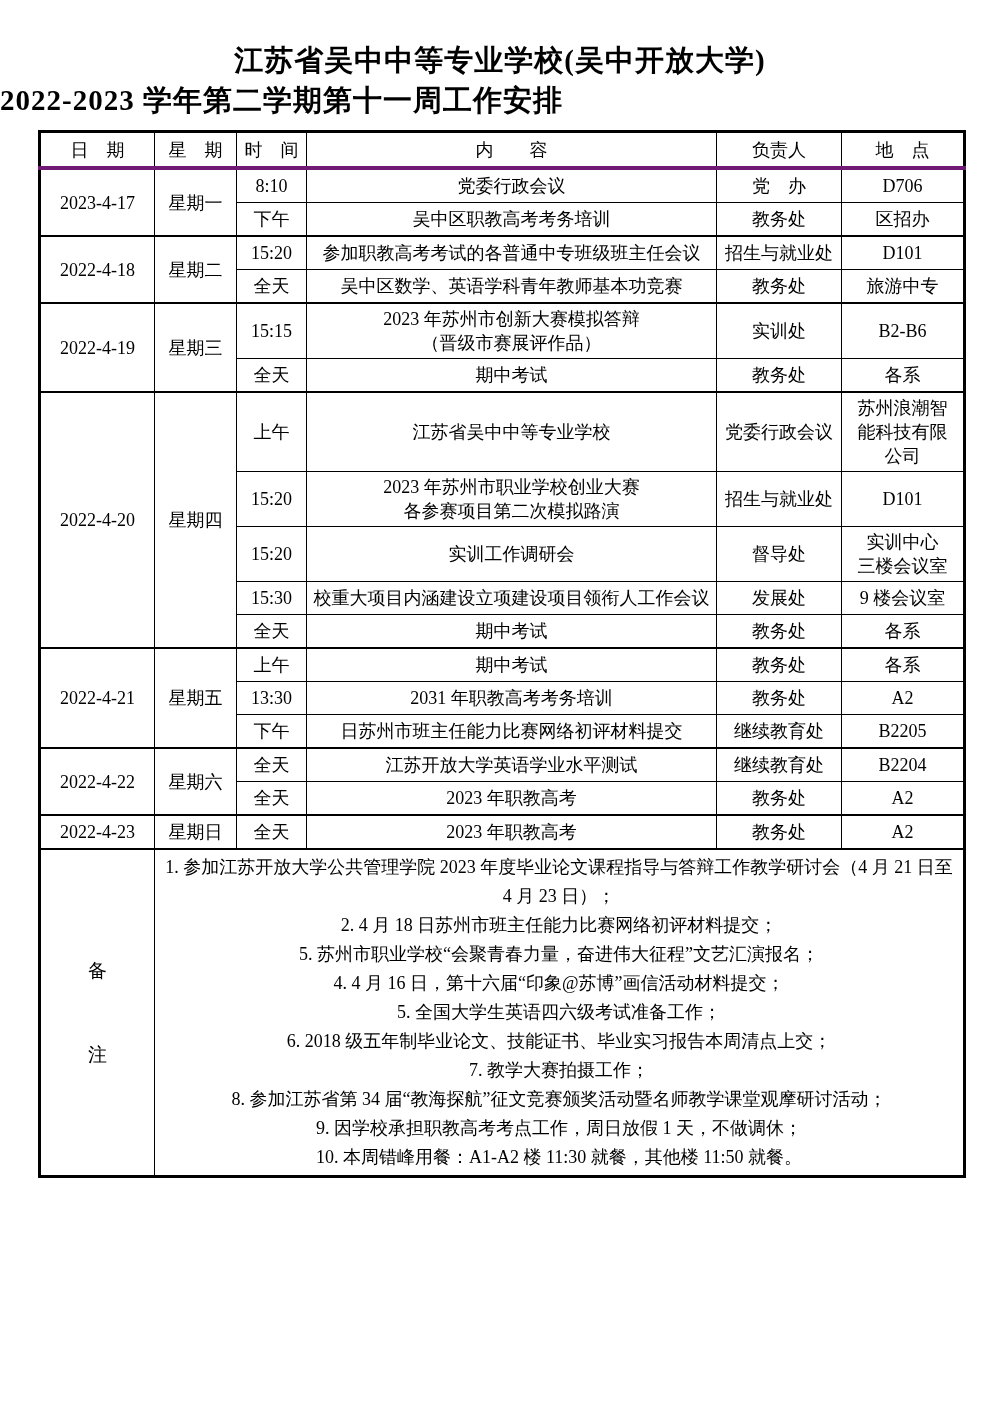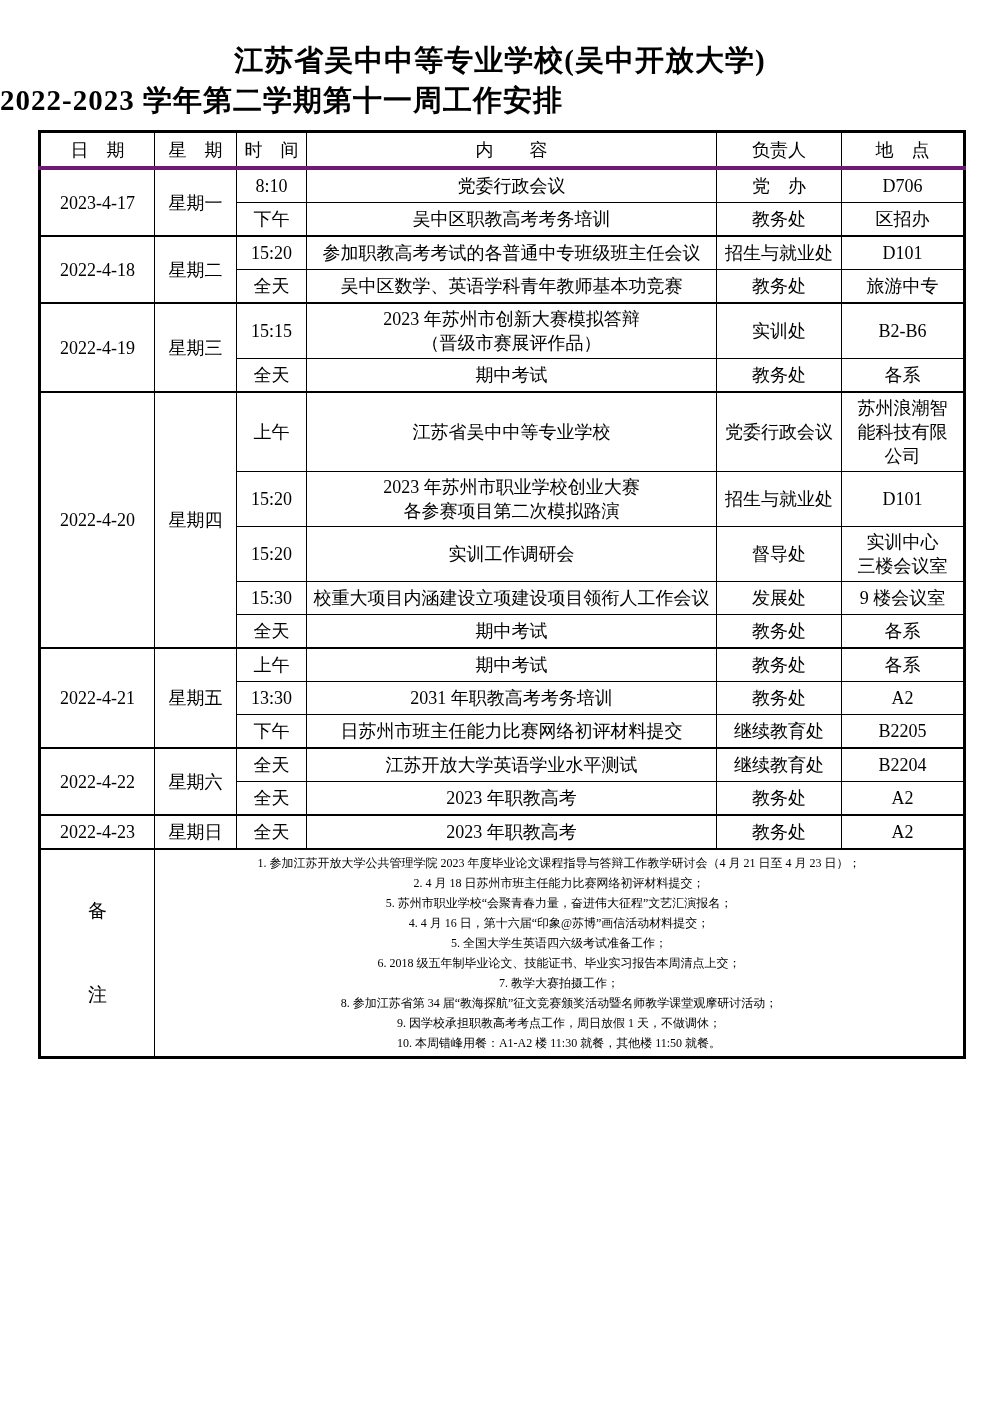--- a/index.html
+++ b/index.html
@@ -73,22 +73,22 @@
     gap: 58px;
     font-size: 19px;
   }
   td.notes-cell {
     text-align: left;
     vertical-align: middle;
     height: 300px;
     padding: 12px 16px 12px 12px;
   }
   .note-item {
-    font-size: 12px;
-    line-height: 20px;
+    font-size: 18px;
+    line-height: 29px;
   }
 </style>
 </head>
 <body>
 
 <div class="page">
 
   <div class="page-title">江苏省吴中中等专业学校(吴中开放大学)</div>
   <div class="page-subtitle">2022-2023 学年第二学期第十一周工作安排</div>
 

